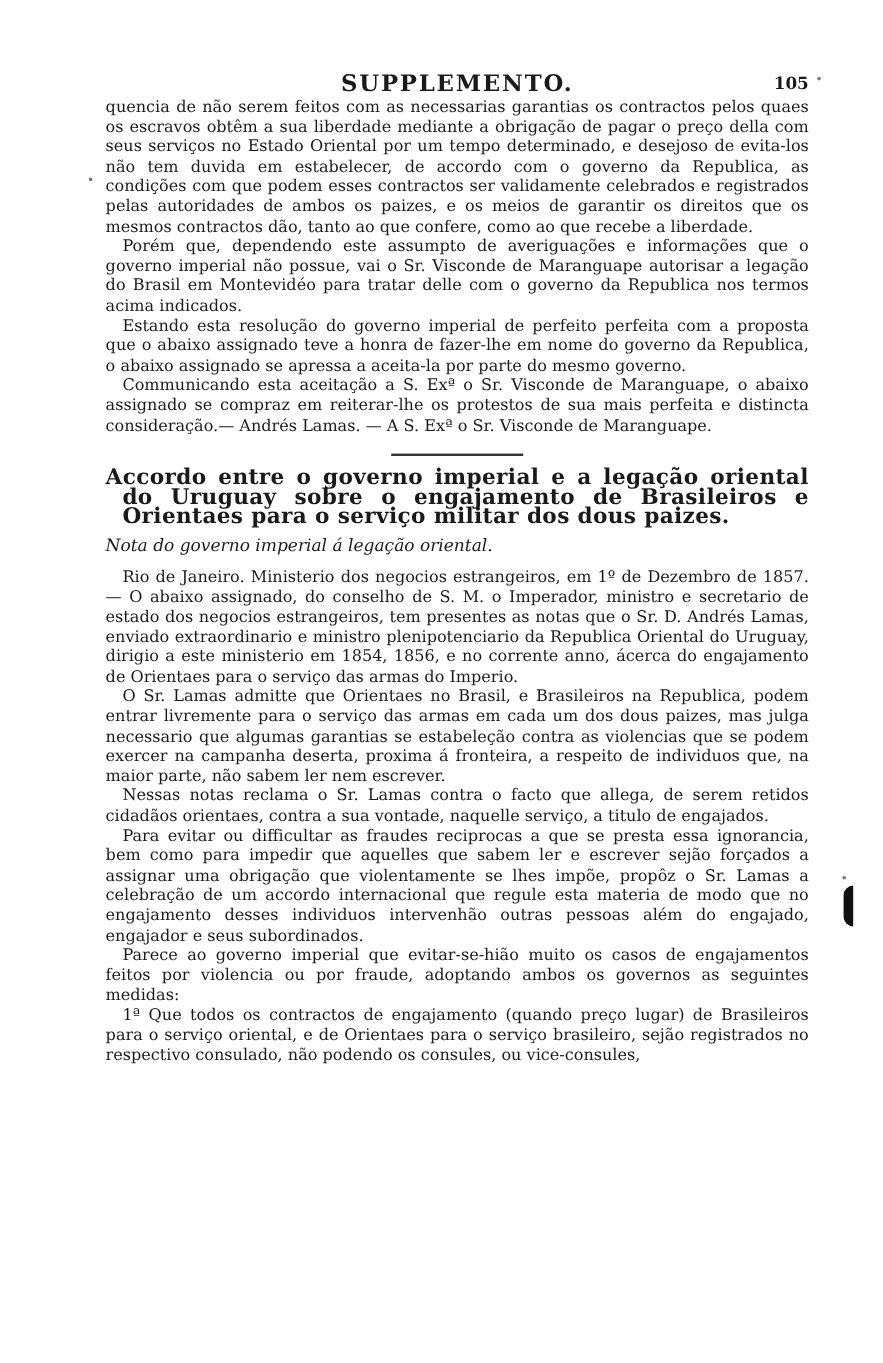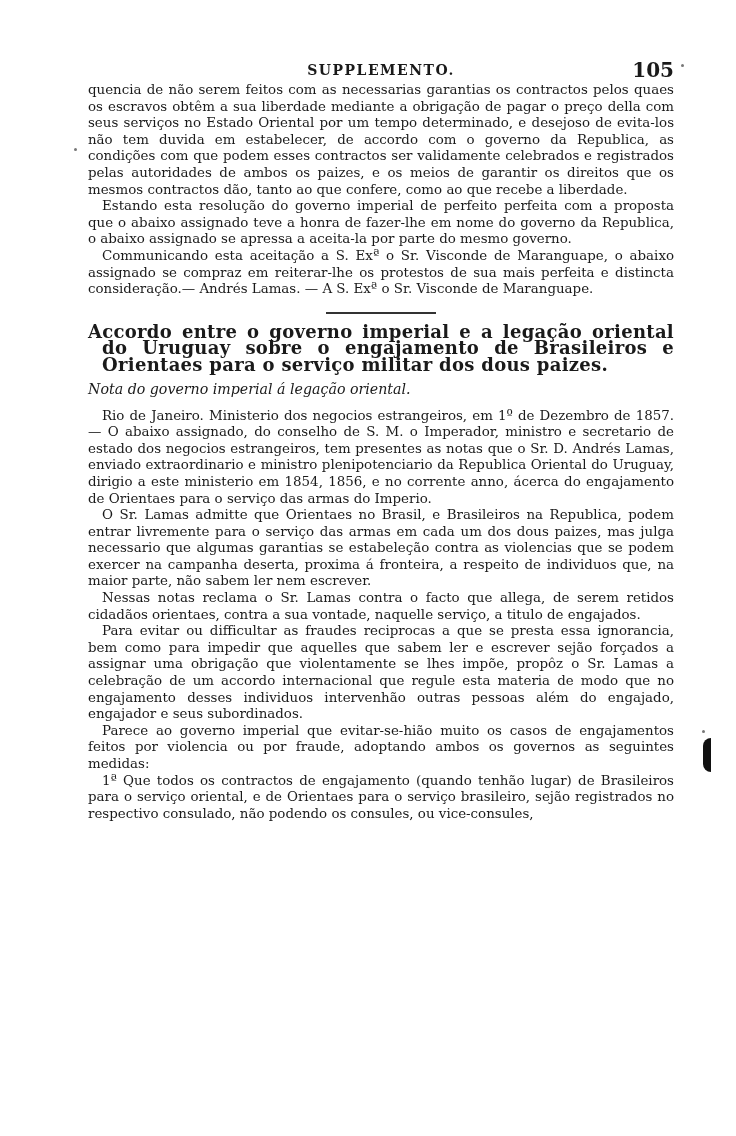--- a/index.html
+++ b/index.html
@@ -5,23 +5,23 @@
   html, body { margin: 0; padding: 0; background: #ffffff; }
   body { width: 736px; height: 1136px; position: relative; overflow: hidden; }
   .page {
     position: absolute; left: 88px; top: 62px; width: 586px;
     font-family: "DejaVu Serif", "Liberation Serif", serif;
     color: #1a1a1a; font-size: 13.4px; line-height: 16.6px;
   }
   .header { position: relative; height: 18px; margin-bottom: 2px; }
   .running-title {
     position: absolute; left: 0; right: 0; text-align: center;
-    font-weight: bold; letter-spacing: 1.5px; font-size: 14px;
+    font-weight: bold; letter-spacing: 1.5px; font-size: 19px;
   }
-  .page-number { position: absolute; right: 0; top: 0; font-weight: bold; font-size: 20px; }
+  .page-number { position: absolute; right: 0; top: 0; font-weight: bold; font-size: 14px; }
   p { margin: 0; text-align: justify; }
   p.indent { text-indent: 14px; }
   .rule { width: 110px; height: 0; border-top: 2px solid #333; margin: 14px auto 10px; }
   .section-title {
     font-weight: bold; font-size: 18px; line-height: 16.4px;
     padding-left: 14px; text-indent: -14px; letter-spacing: 0.3px;
     text-align: justify; margin-bottom: 8px;
   }
   .subtitle { text-align: left; font-style: italic; font-size: 14.2px; margin: 2px 0 10px; }
   .italic { }
@@ -34,32 +34,33 @@
 </head>
 <body>
 
 <div class="page">
   <div class="header">
     <span class="running-title">SUPPLEMENTO.</span>
     <span class="page-number">105</span>
   </div>
 
   <p>quencia de não serem feitos com as necessarias garantias os contractos pelos quaes os escravos obtêm a sua liberdade mediante a obrigação de pagar o preço della com seus serviços no Estado Oriental por um tempo determinado, e desejoso de evita-los não tem duvida em estabelecer, de accordo com o governo da Republica, as condições com que podem esses contractos ser validamente celebrados e registrados pelas autoridades de ambos os paizes, e os meios de garantir os direitos que os mesmos contractos dão, tanto ao que confere, como ao que recebe a liberdade.</p>
+  <p class="indent">Porém que, dependendo este assumpto de averiguações e informações que o governo imperial não possue, vai o Sr. Visconde de Maranguape autorisar a legação do Brasil em Montevidéo para tratar delle com o governo da Republica nos termos acima indicados.</p>
   <p class="indent">Estando esta resolução do governo imperial de perfeito perfeita com a proposta que o abaixo assignado teve a honra de fazer-lhe em nome do governo da Republica, o abaixo assignado se apressa a aceita-la por parte do mesmo governo.</p>
   <p class="indent"><span>Communicando esta aceitação a S. Exª o Sr. Visconde de Maranguape, o abaixo assignado se compraz em reiterar-lhe os protestos de sua mais perfeita e distincta consideração.—</span> <span class="italic">Andrés Lamas.</span> <span>— A S. Exª o Sr. Visconde de Maranguape.</span></p>
 
   <div class="rule"></div>
 
   <p class="section-title">Accordo entre o governo imperial e a legação oriental do Uruguay sobre o engajamento de Brasileiros e Orientaes para o serviço militar dos dous paizes.</p>
   <p class="subtitle">Nota do governo imperial á legação oriental.</p>
 
   <p class="indent">Rio de Janeiro. Ministerio dos negocios estrangeiros, em 1º de Dezembro de 1857. — O abaixo assignado, do conselho de S. M. o Imperador, ministro e secretario de estado dos negocios estrangeiros, tem presentes as notas que o Sr. D. Andrés Lamas, enviado extraordinario e ministro plenipotenciario da Republica Oriental do Uruguay, dirigio a este ministerio em 1854, 1856, e no corrente anno, ácerca do engajamento de Orientaes para o serviço das armas do Imperio.</p>
   <p class="indent">O Sr. Lamas admitte que Orientaes no Brasil, e Brasileiros na Republica, podem entrar livremente para o serviço das armas em cada um dos dous paizes, mas julga necessario que algumas garantias se estabeleção contra as violencias que se podem exercer na campanha deserta, proxima á fronteira, a respeito de individuos que, na maior parte, não sabem ler nem escrever.</p>
   <p class="indent">Nessas notas reclama o Sr. Lamas contra o facto que allega, de serem retidos cidadãos orientaes, contra a sua vontade, naquelle serviço, a titulo de engajados.</p>
   <p class="indent">Para evitar ou difficultar as fraudes reciprocas a que se presta essa ignorancia, bem como para impedir que aquelles que sabem ler e escrever sejão forçados a assignar uma obrigação que violentamente se lhes impõe, propôz o Sr. Lamas a celebração de um accordo internacional que regule esta materia de modo que no engajamento desses individuos intervenhão outras pessoas além do engajado, engajador e seus subordinados.</p>
   <p class="indent">Parece ao governo imperial que evitar-se-hião muito os casos de engajamentos feitos por violencia ou por fraude, adoptando ambos os governos as seguintes medidas:</p>
-  <p class="indent">1ª Que todos os contractos de engajamento (quando tenhão lugar) de Brasileiros para o serviço oriental, e de Orientaes para o serviço brasileiro, sejão registrados no respectivo consulado, não podendo os consules, ou vice-consules,</p>
+  <p class="indent">1ª Que todos os contractos de engajamento (quando preço lugar) de Brasileiros para o serviço oriental, e de Orientaes para o serviço brasileiro, sejão registrados no respectivo consulado, não podendo os consules, ou vice-consules,</p>
 </div>
 
 <div class="margin-mark"></div>
 <div class="smudge" style="left:702px;top:730px;"></div>
 <div class="smudge" style="left:681px;top:64px;"></div>
 <div class="smudge" style="left:74px;top:148px;"></div>
 
 </body></html>

